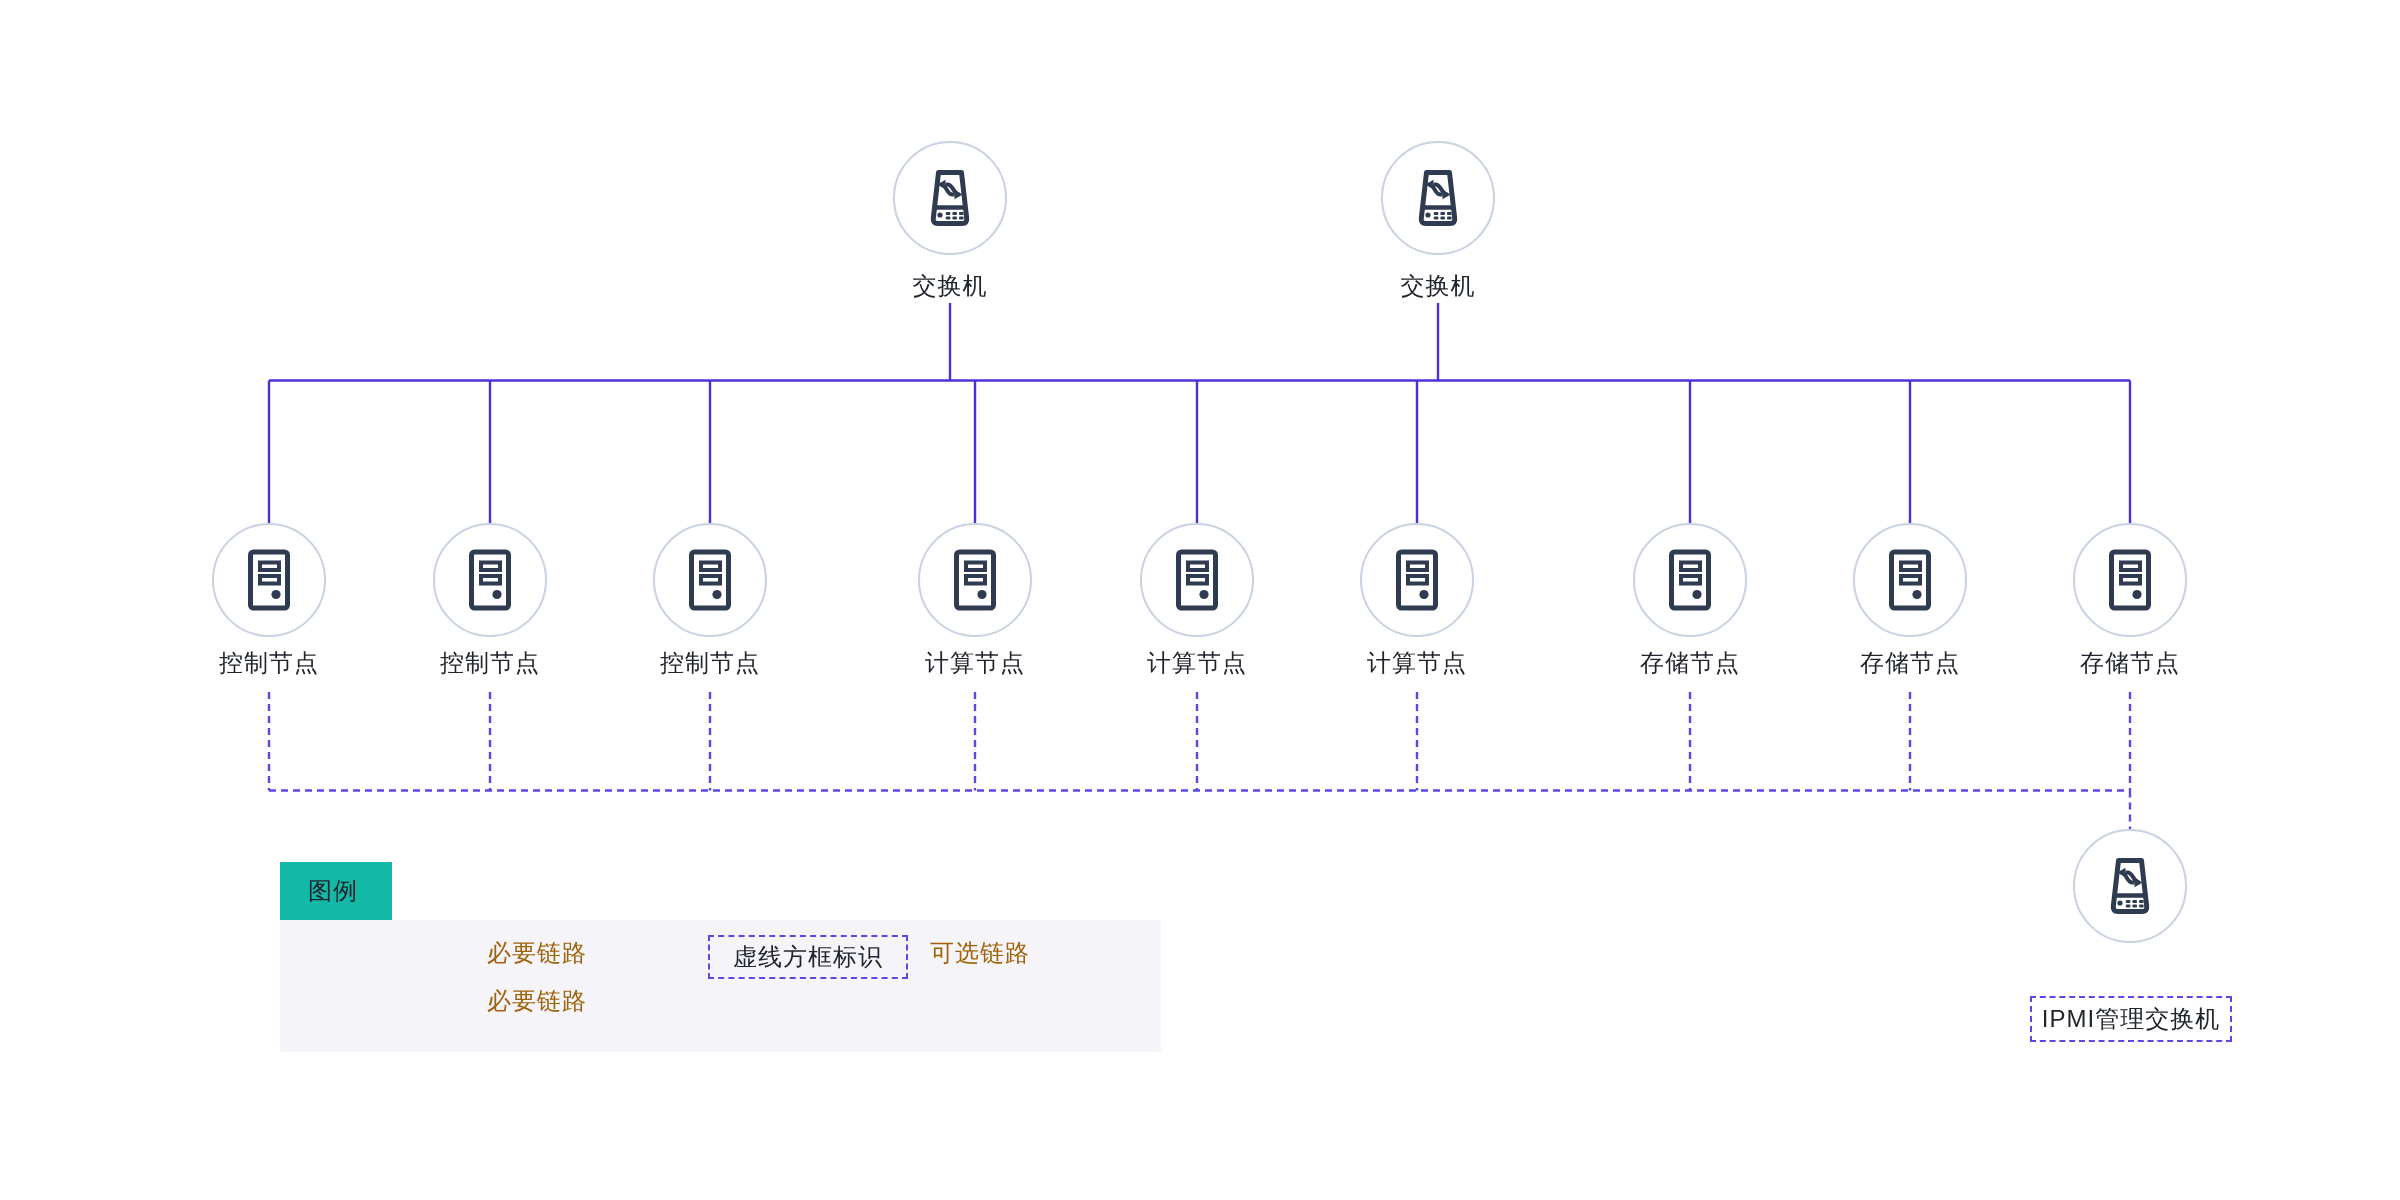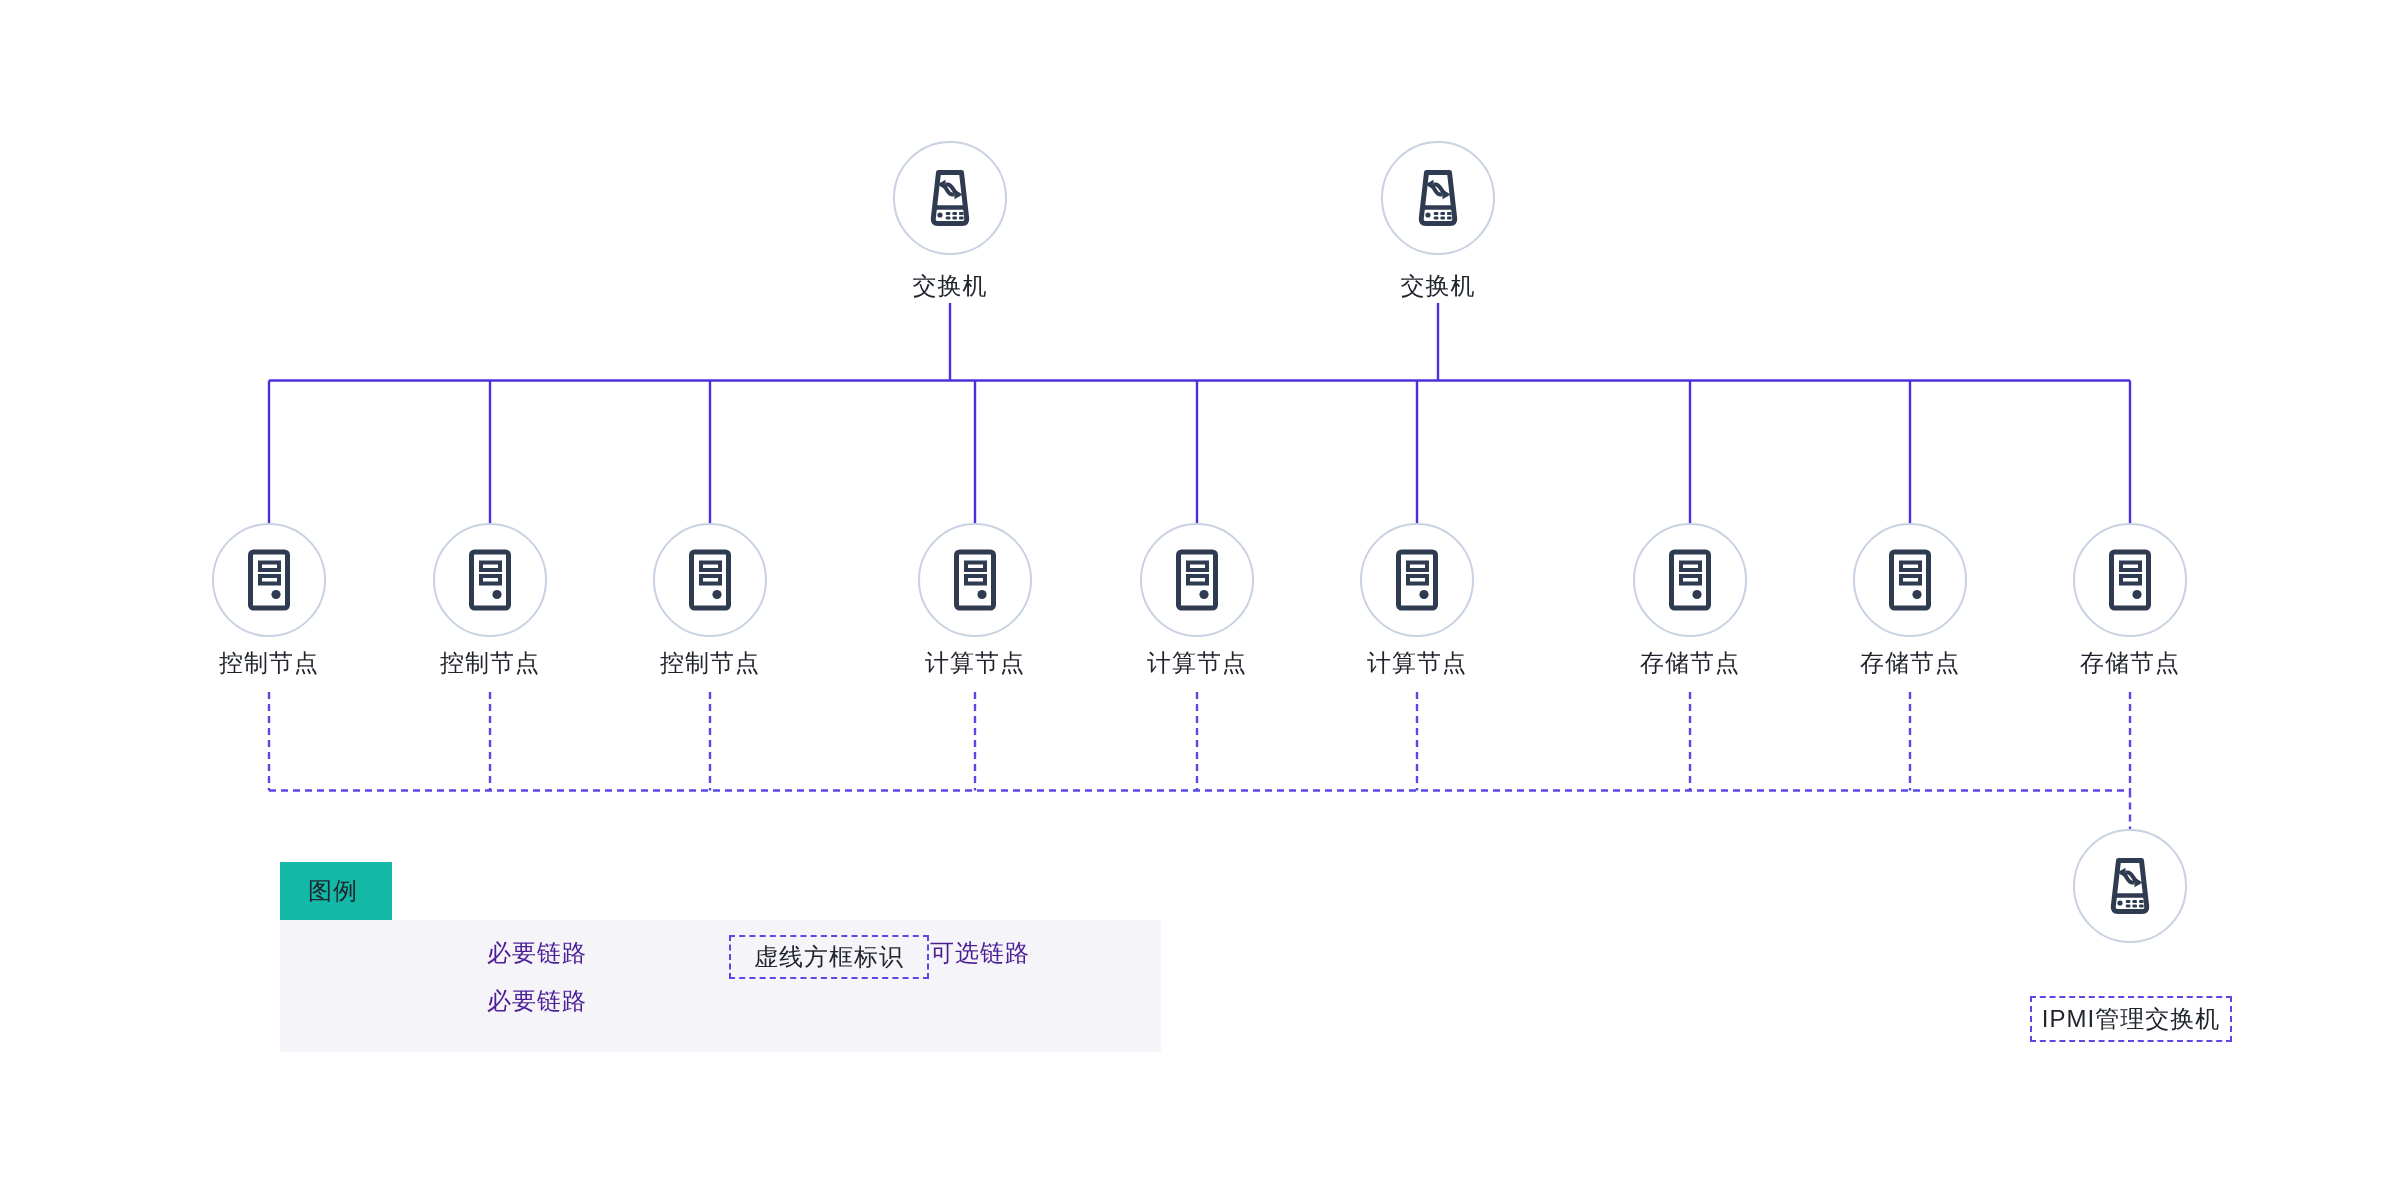--- a/index.html
+++ b/index.html
@@ -12,21 +12,21 @@
     display:flex;align-items:center;justify-content:center;}
   .dev-label{position:absolute;transform:translateX(-50%);white-space:nowrap;
     font-size:24px;line-height:26px;color:#20242c;letter-spacing:1px;}
   .boxed-label{position:absolute;box-sizing:border-box;border:2px dashed #5a48e6;
     display:flex;align-items:center;justify-content:center;
     font-size:24px;color:#20242c;white-space:nowrap;letter-spacing:1px;}
   .legend-tab{position:absolute;left:280px;top:862px;width:112px;height:58px;
     background:#14b8a6;display:flex;align-items:center;box-sizing:border-box;padding-left:28px;
     font-size:24px;color:#20242c;letter-spacing:1px;}
   .legend-panel{position:absolute;left:280px;top:920px;width:881px;height:132px;background:#f4f4f9;}
-  .legend-text{position:absolute;font-size:24px;line-height:26px;color:#4c1d95;white-space:nowrap;letter-spacing:1px;}
+  .legend-text{position:absolute;font-size:24px;line-height:26px;color:#a16207;white-space:nowrap;letter-spacing:1px;}
 </style>
 </head>
 <body>
 
 <div class="canvas">
   <svg id="wires" viewBox="0 0 2400 1200" xmlns="http://www.w3.org/2000/svg">
       <line x1="269" y1="380.5" x2="2130" y2="380.5" stroke="#4b31dd" stroke-width="2.4"></line>
       <line x1="950" y1="303" x2="950" y2="380.5" stroke="#4b31dd" stroke-width="2.4"></line>
       <line x1="1438" y1="303" x2="1438" y2="380.5" stroke="#4b31dd" stroke-width="2.4"></line>
       <line x1="269" y1="380.5" x2="269" y2="524" stroke="#4b31dd" stroke-width="2.4"></line>
@@ -216,18 +216,18 @@
         </div>
       </div>
     </div>
 
   <div class="legend-tab">
     <span>图例</span>
   </div>
   <div class="legend-panel"></div>
 
   <span class="legend-text" style="left:487px;top:940px;">必要链路</span>
-  <div class="boxed-label" style="left:729px;top:935px;width:200px;height:44px;">
+  <div class="boxed-label" style="left:708px;top:935px;width:200px;height:44px;">
     <span>虚线方框标识</span>
   </div>
   <span class="legend-text" style="left:930px;top:940px;">可选链路</span>
   <span class="legend-text" style="left:487px;top:988px;">必要链路</span>
 </div>
 
 </body></html>

